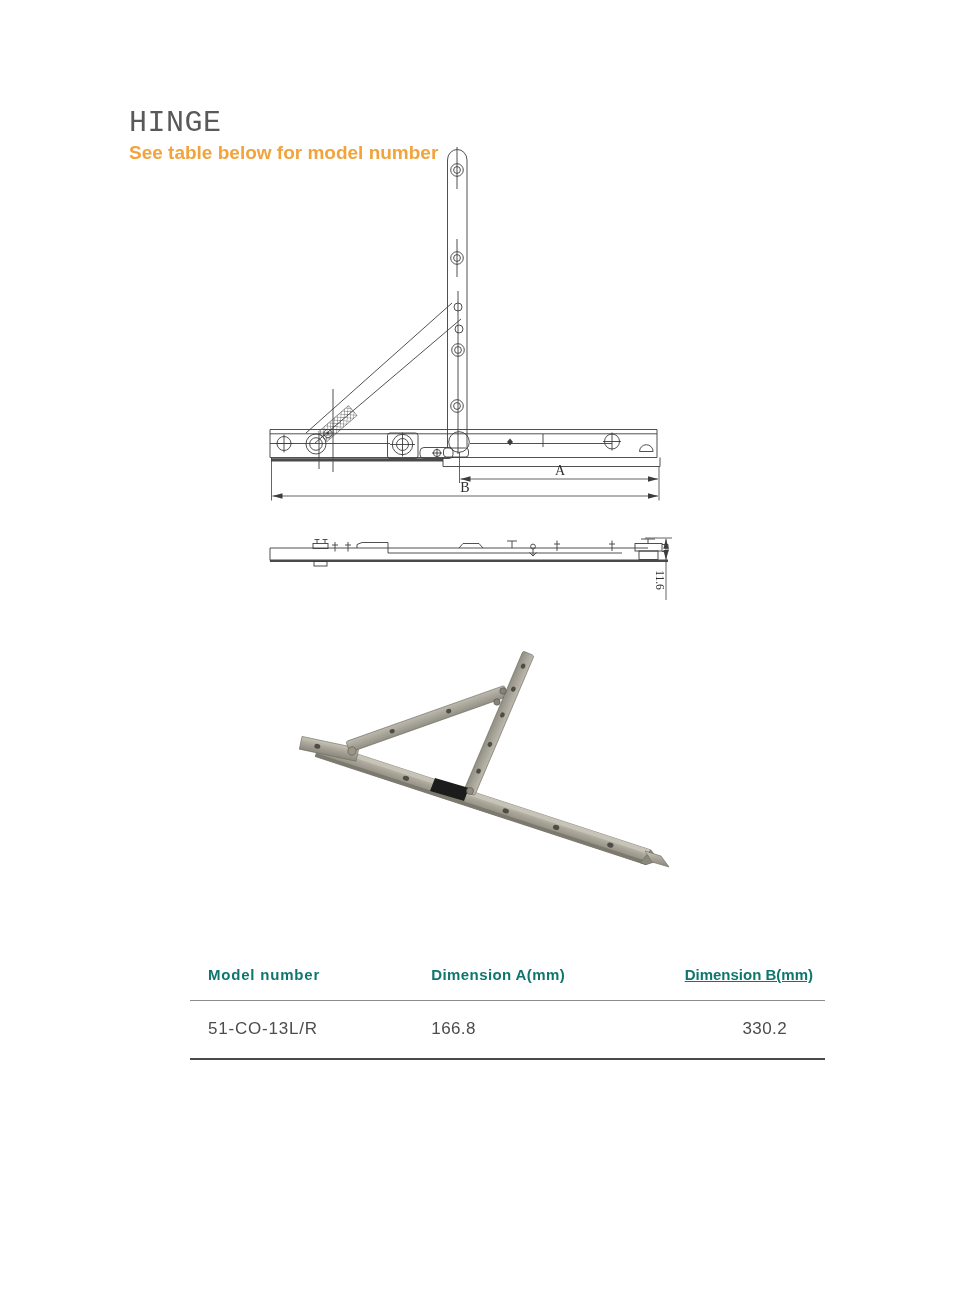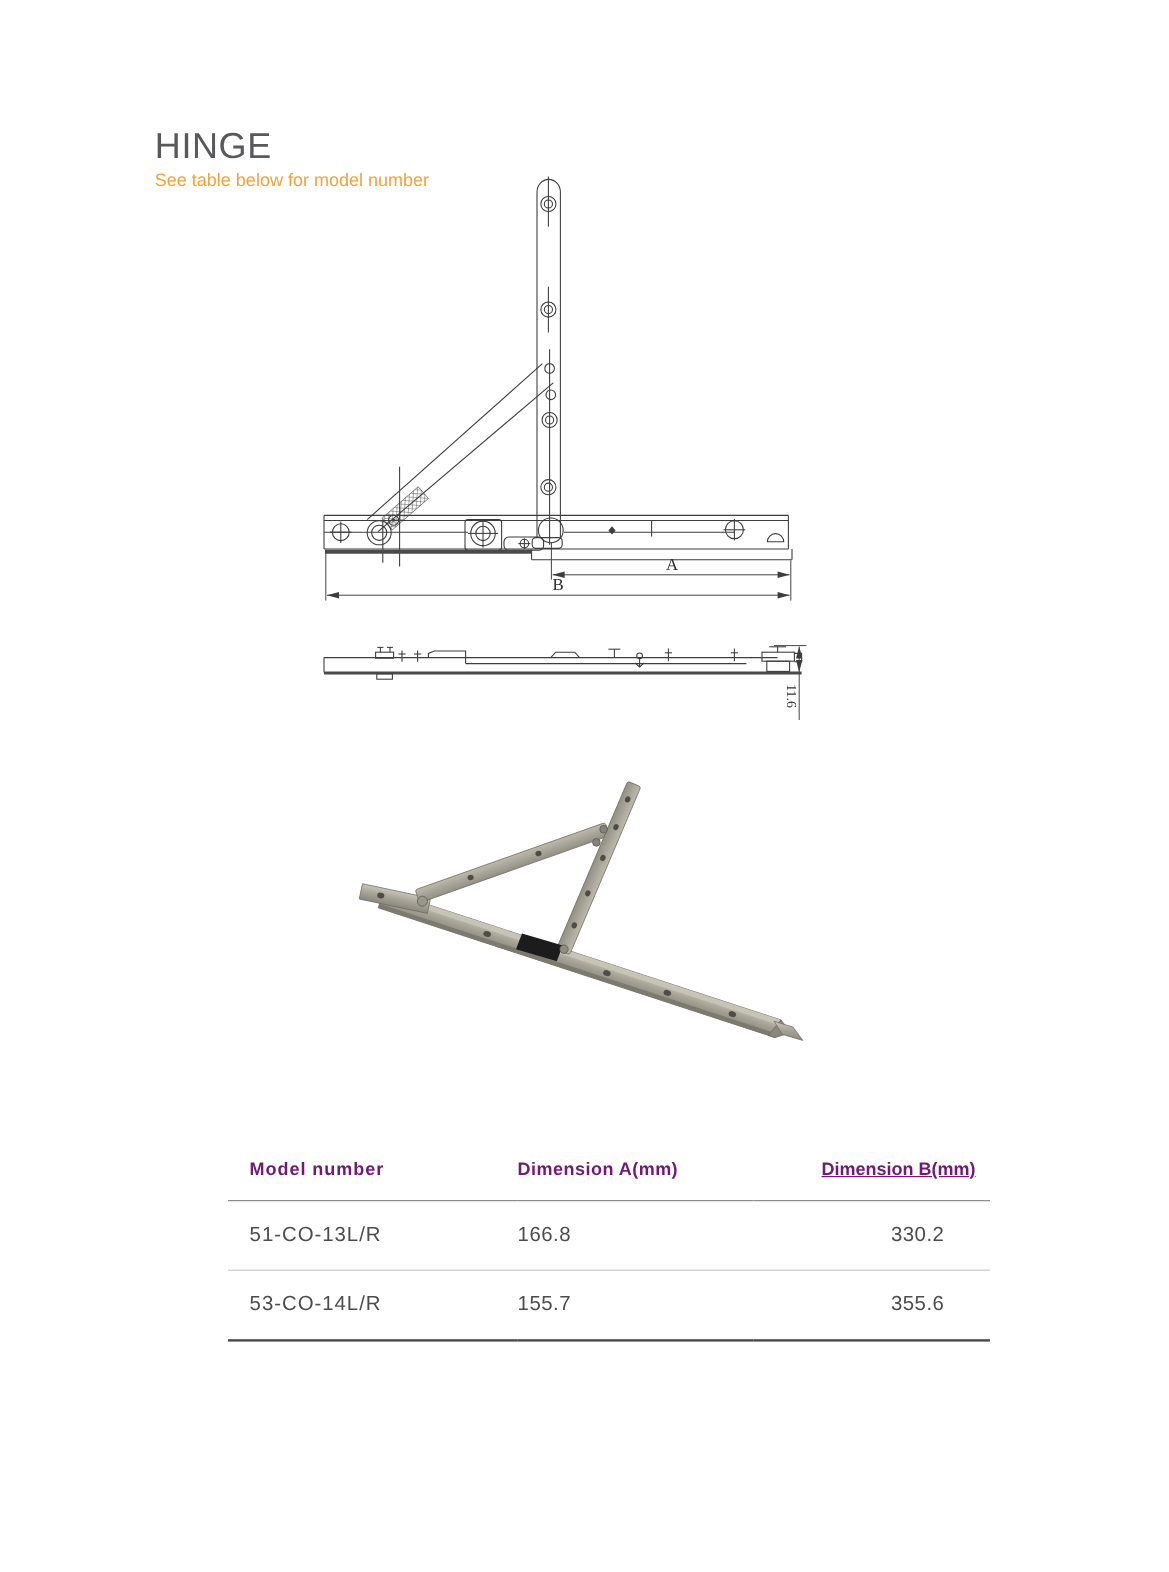--- a/index.html
+++ b/index.html
@@ -2,25 +2,25 @@
 <html><head>
 <meta charset="utf-8">
 <style>
   * { margin:0; padding:0; box-sizing:border-box; }
   html,body { background:#ffffff; }
   body { font-family:"Liberation Sans", sans-serif; }
   .page { position:relative; width:974px; height:1310px; background:#ffffff; overflow:hidden; }
 
   .page-title {
     position:absolute; left:129px; top:106px;
-    font-size:30px; font-weight:400; color:#59595b; letter-spacing:0.5px;
+    font-size:30px; font-weight:400; color:#59595b; letter-spacing:0.5px;font-family:Liberation Mono, monospace;
   }
   .page-subtitle {
     position:absolute; left:129px; top:142px;
-    font-size:15px; font-weight:400; color:#f2a33c;
+    font-size:19px; font-weight:700; color:#f2a33c;
   }
 
   svg.tech-drawing { position:absolute; left:240px; top:140px; width:460px; height:470px; }
   svg.product-photo { position:absolute; left:290px; top:640px; width:420px; height:240px; }
 
   svg .ln { stroke:#3d3d3d; stroke-width:0.9; fill:none; }
   svg .thick { stroke:#4a4a4a; stroke-width:3.2; fill:none; }
   svg .thick2 { stroke:#4a4a4a; stroke-width:2.4; fill:none; }
   svg .dim { stroke:#3d3d3d; stroke-width:0.8; fill:none; }
   svg text.dimlabel {
@@ -31,21 +31,21 @@
   }
 
   table.spec-table {
     position:absolute; left:190px; top:956px; width:635px;
     border-collapse:collapse; table-layout:fixed;
   }
   .spec-table col.c1 { width:38%; }
   .spec-table col.c2 { width:31%; }
   .spec-table col.c3 { width:31%; }
   .spec-table th {
-    font-size:15px; font-weight:600; color:#701a75;
+    font-size:15px; font-weight:600; color:#0f766e;
     padding:10px 0 17px 0; border-bottom:1.5px solid #8c8c8c;
   }
   .spec-table td {
     font-size:17px; color:#4c4c4c;
     padding:18px 0 19px 0; border-bottom:1px solid #c9c9c9;margin-top:46px;
   }
   .spec-table tr:last-child td { border-bottom:2px solid #4a4a4a; }
   .spec-table th.col-model, .spec-table td.col-model { text-align:left; padding-left:18px; letter-spacing:0.8px; }
   .spec-table th.col-a, .spec-table td.col-a { text-align:left; letter-spacing:0.4px; }
   .spec-table th.col-b { text-align:right; padding-right:12px;text-decoration:underline; }
@@ -263,21 +263,16 @@
         <th class="col-a">Dimension A(mm)</th>
         <th class="col-b">Dimension B(mm)</th>
       </tr>
     </thead>
     <tbody>
       <tr>
         <td class="col-model">51-CO-13L/R</td>
         <td class="col-a">166.8</td>
         <td class="col-b">330.2</td>
       </tr>
-      <tr>
-        <td class="col-model">53-CO-14L/R</td>
-        <td class="col-a">155.7</td>
-        <td class="col-b">355.6</td>
-      </tr>
     </tbody>
   </table>
 
 </div>
 
 </body></html>

